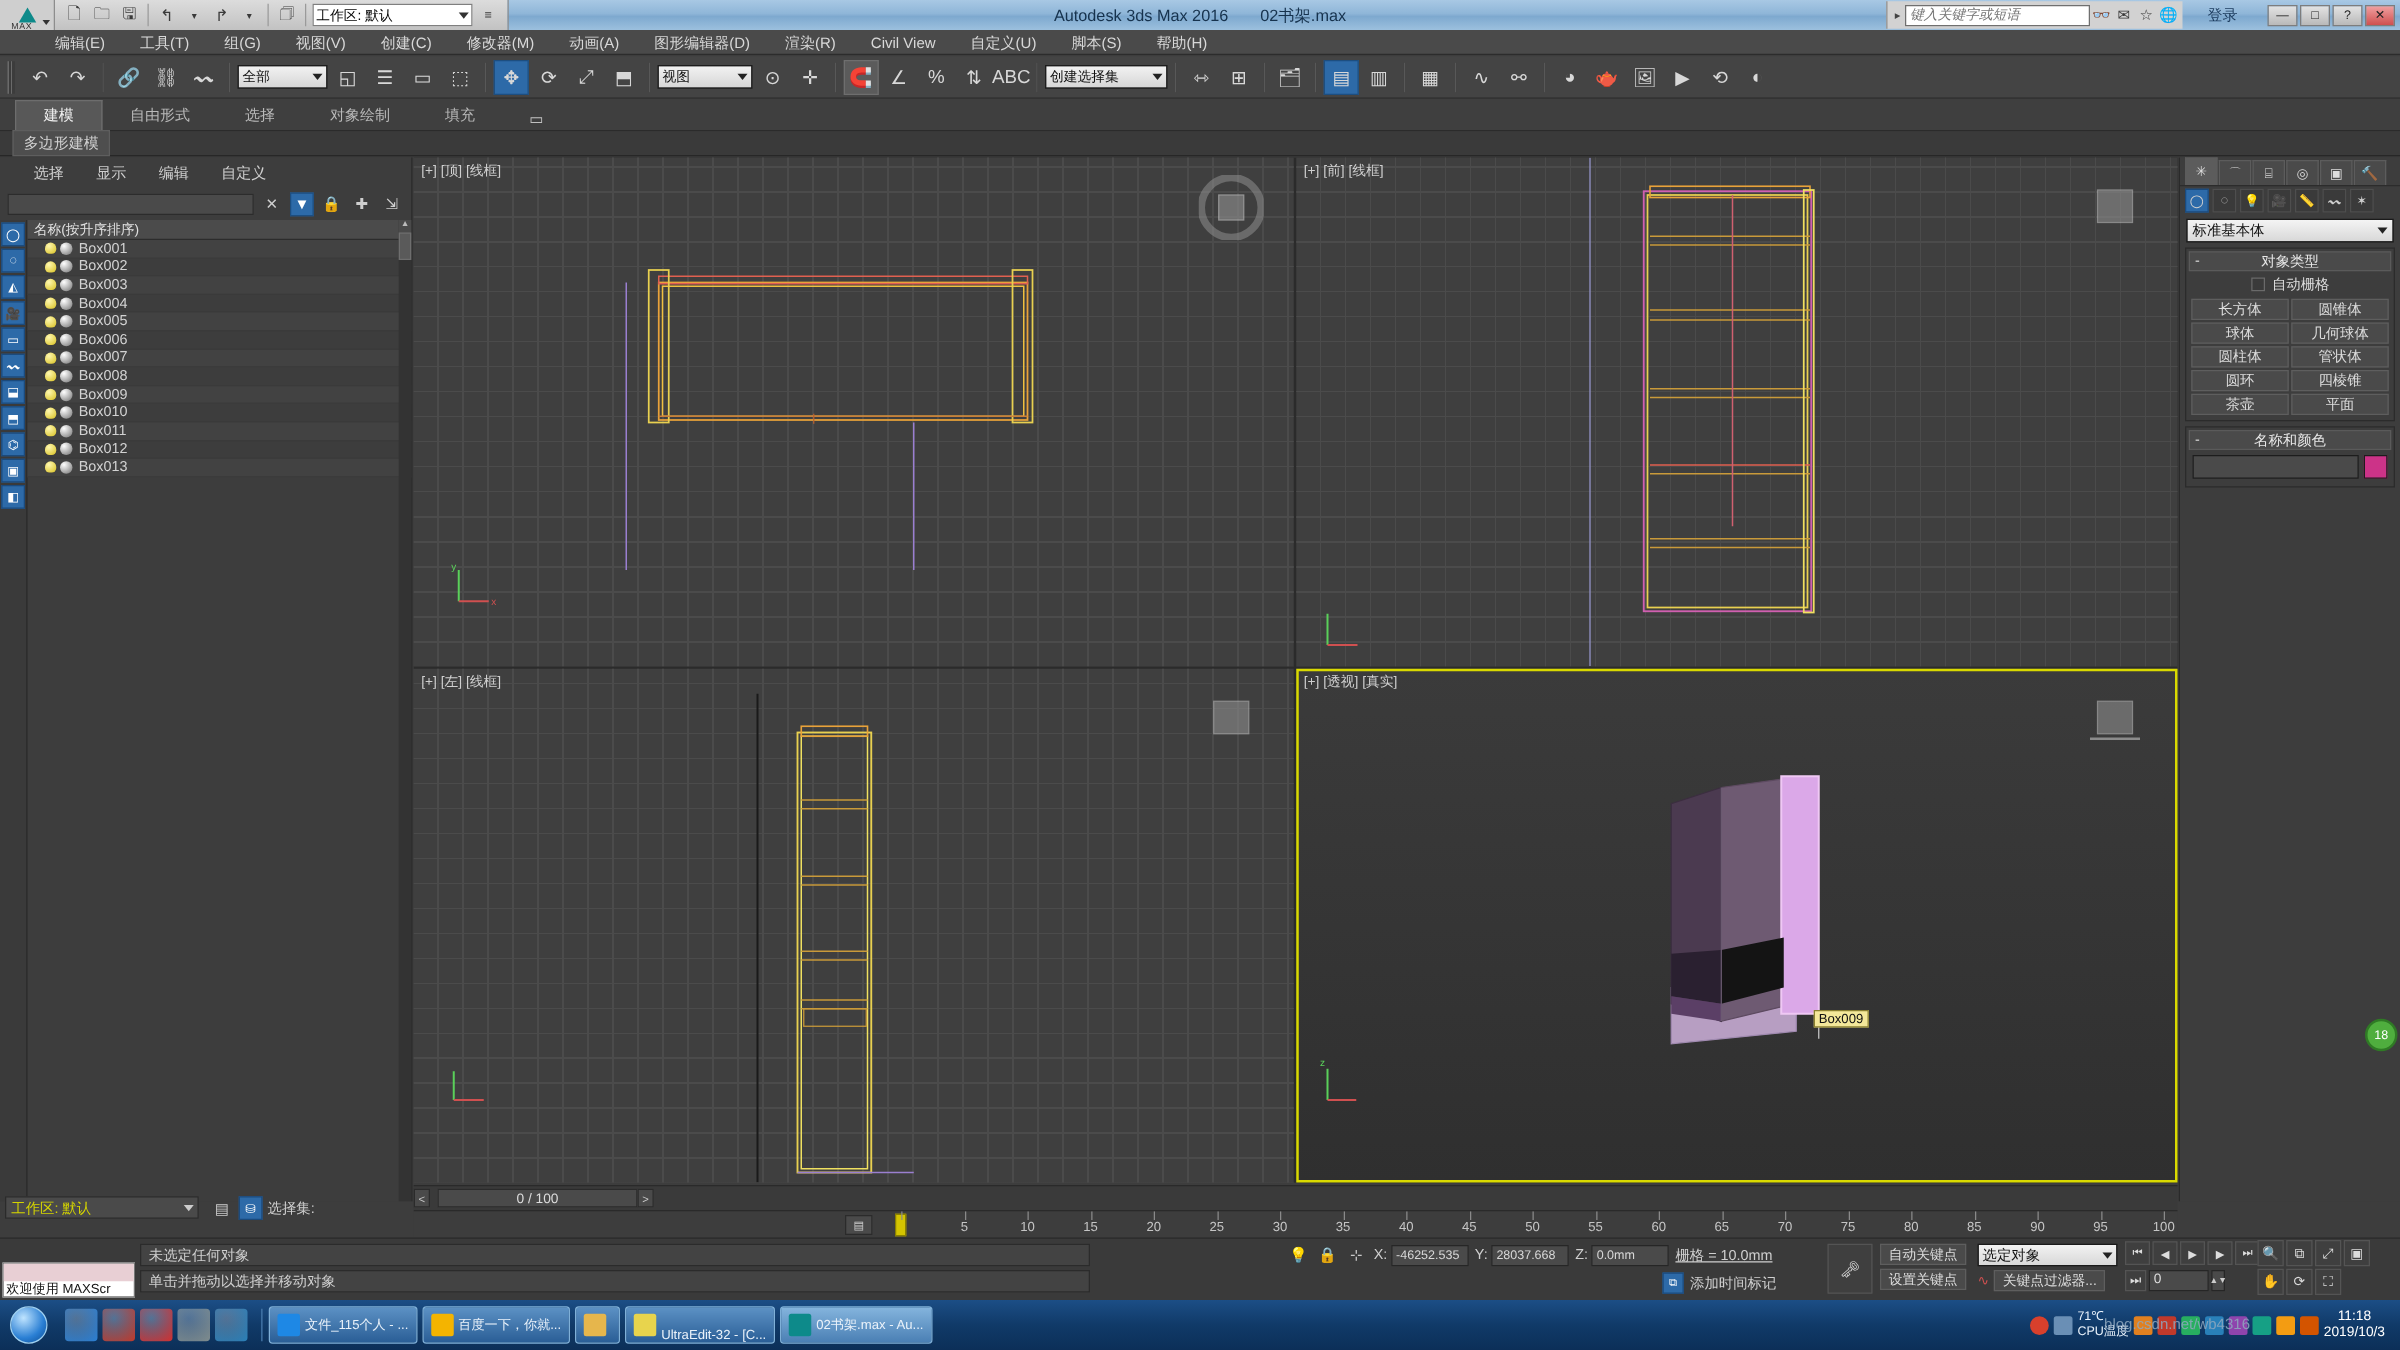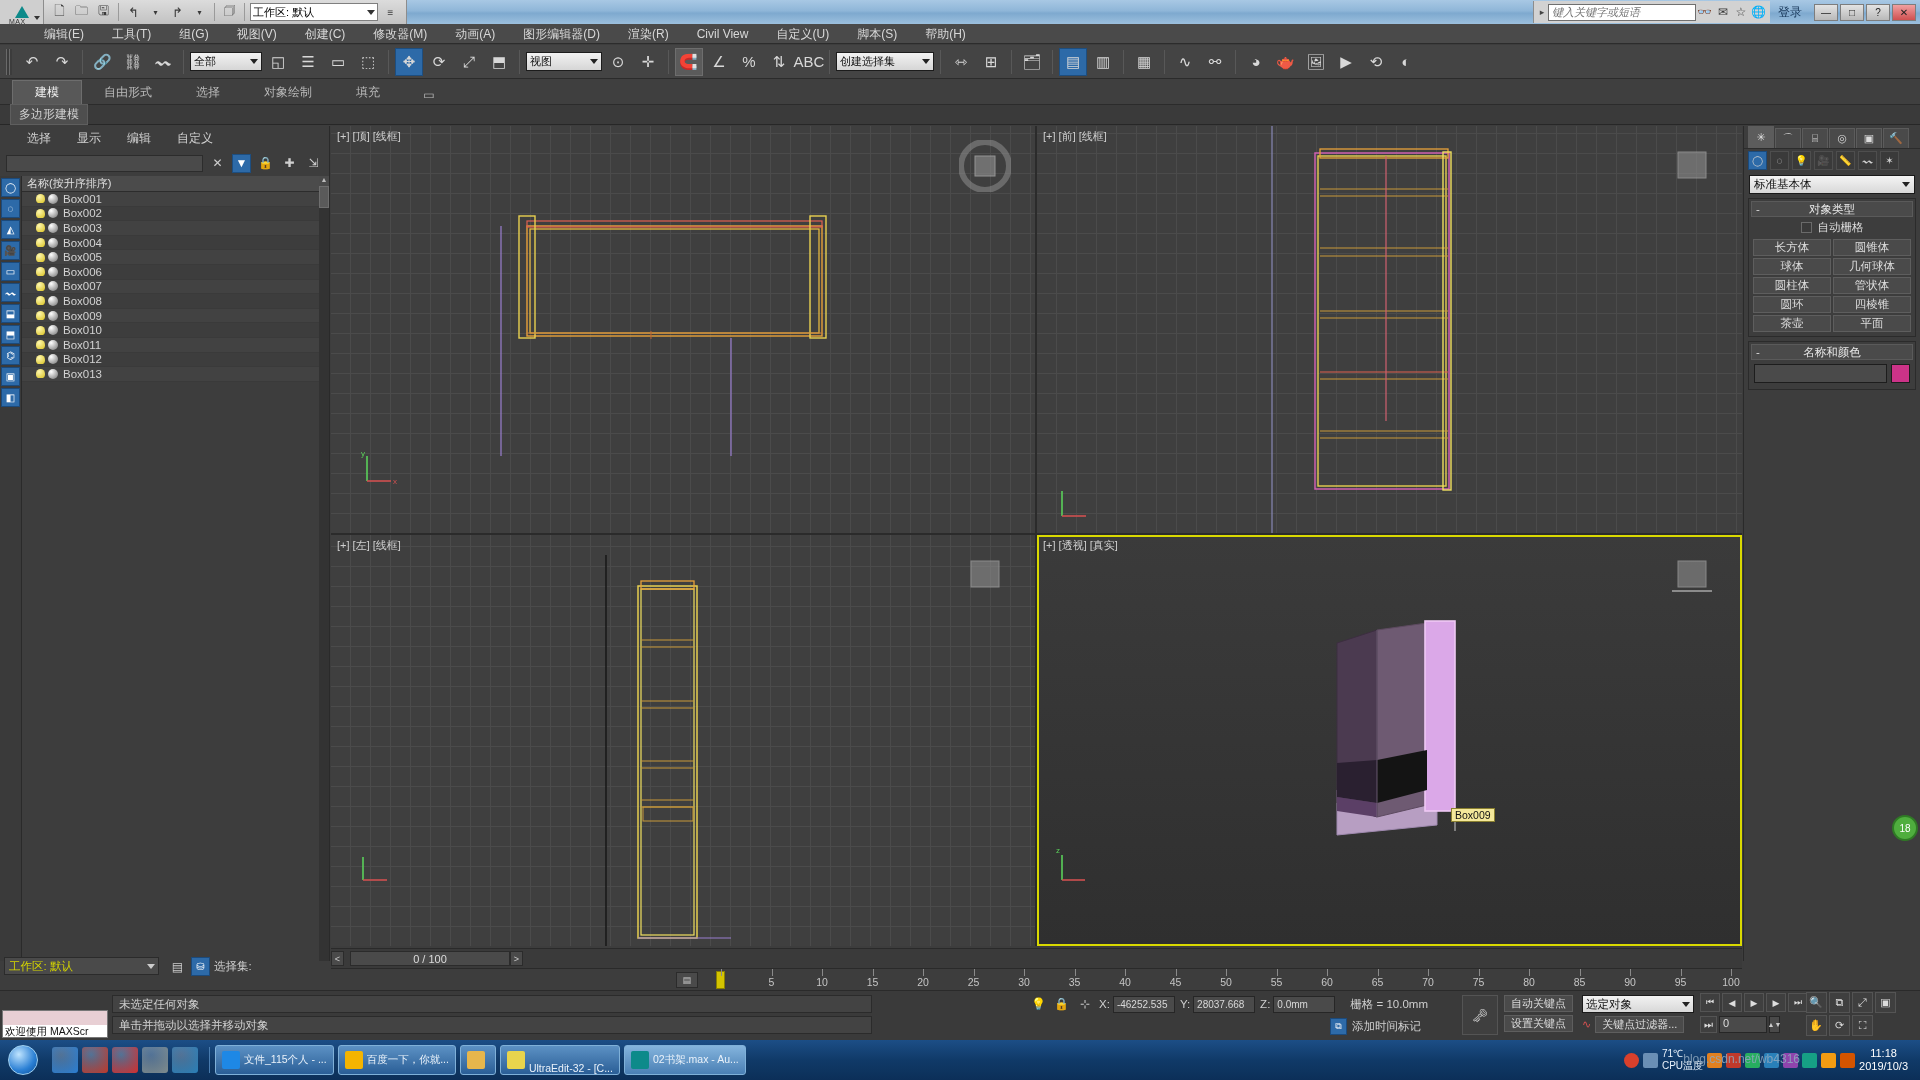--- a/index.html
+++ b/index.html
@@ -51,21 +51,21 @@
   }
   .title-text .fname { margin-left: 22px; }
   .tb-right { position:absolute; right:0; top:0; height:24px; display:flex; align-items:center; }
   .search-wrap { display:flex; align-items:center; height:22px; background:#d2d2d2;
      border-left:1px solid #8d8d8d; padding:0 2px; }
   .search-arrow { width:12px;text-align:center;color:#444;font-size:9px;}
   .search-inp { width:148px;height:17px;background:#fff;border:1px solid #6f6f6f;
      font-size:11px;color:#888; font-style:italic; padding:0 3px; line-height:15px;}
   .tb-icon { width:18px;height:20px;display:flex;align-items:center;justify-content:center;
     color:#3a3a3a;font-size:12px;}
-  .signin { color:#1b3a5c; font-size:12px; padding:0 8px; }
+  .signin { color:#1b3a5c; font-size:12px; padding:0 20px; }
   .wbtns { display:flex; align-items:center; gap:2px; padding:0 4px; }
   .wbtn { width:24px;height:17px;background:linear-gradient(180deg,#e3e3e3,#b9b9b9);
     border:1px solid #7d7d7d; display:flex;align-items:center;justify-content:center;
     font-size:10px;color:#222; }
   .wbtn.close { background:linear-gradient(180deg,#f0a0a0,#cf5050); }
 
   
   .menubar {
     position:absolute; left:0; top:24px; width:1920px; height:20px;
     background:#4a4a4a; display:flex; align-items:center; padding-left:30px;
@@ -265,20 +265,24 @@
       <div class="qat-btn">🗇</div>
       <div class="qat-sep"></div>
       <div class="ws-combo">
         <span class="lbl"><span>工作区:</span>
         <span>默认</span></span>
         <span class="arw"></span>
       </div>
       <div class="qat-btn" style="font-size:10px">≡</div>
     </div>
 
+    <div class="title-text">
+      <span>Autodesk 3ds Max 2016</span>
+      <span class="fname">02书架.max</span>
+    </div>
 
     <div class="tb-right">
       <div class="search-wrap">
         <div class="search-arrow">▸</div>
         <input class="search-inp" placeholder="键入关键字或短语" style="">
         <div class="tb-icon">👓</div>
         <div class="tb-icon">✉</div>
         <div class="tb-icon">☆</div>
         <div class="tb-icon">🌐</div>
       </div>
@@ -760,21 +764,21 @@
       <span class="fld">-46252.535</span>
     </div>
     <div class="coord">
       <span>Y:</span>
       <span class="fld">28037.668</span>
     </div>
     <div class="coord">
       <span>Z:</span>
       <span class="fld">0.0mm</span>
     </div>
-    <span style="font-size:11.5px;color:#cfcfcf;margin-left:10px;">栅格 = 10.0mm</span>
+    <span style="font-size:11.5px;color:#cfcfcf;text-decoration:underline;">栅格 = 10.0mm</span>
   </div>
 
   <div style="position:absolute;left:1330px;top:1018px;display:flex;align-items:center;gap:5px;">
     <div style="width:17px;height:17px;background:#2d6aa8;border:1px solid #1b4a7c;color:#fff;font-size:9px;
                 display:flex;align-items:center;justify-content:center;">⧉</div>
     <span style="font-size:11.5px;color:#cfcfcf;">添加时间标记</span>
   </div>
 
   <div style="position:absolute;left:1462px;top:995px;display:flex;align-items:center;">
     <div style="width:36px;height:40px;background:#3f3f3f;border:1px solid #545454;color:#ddd;font-size:13px;

